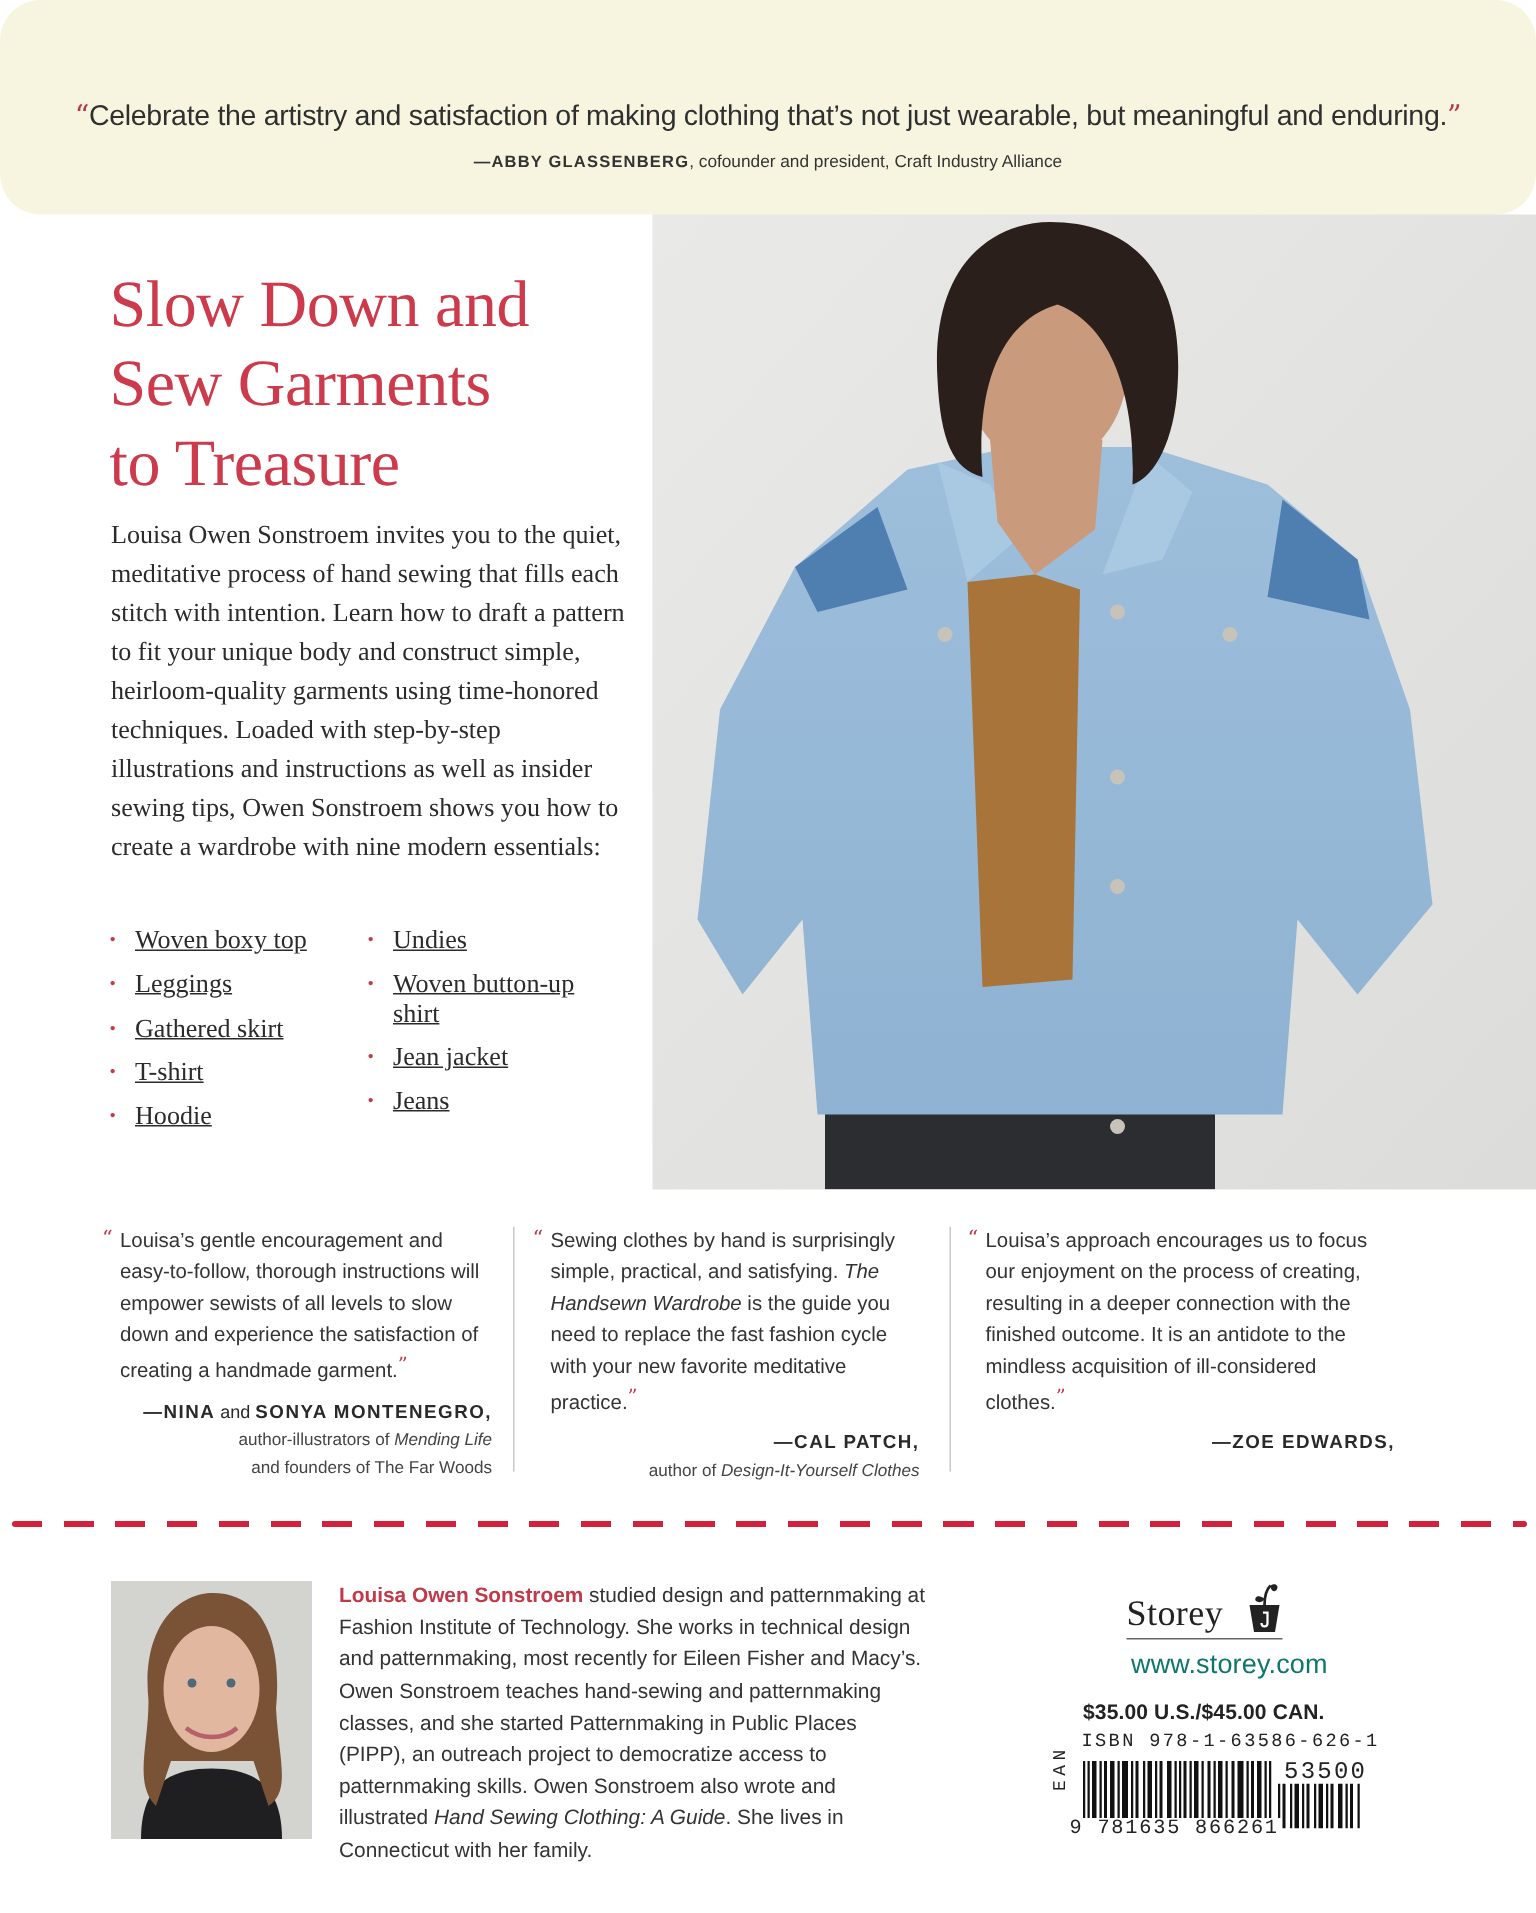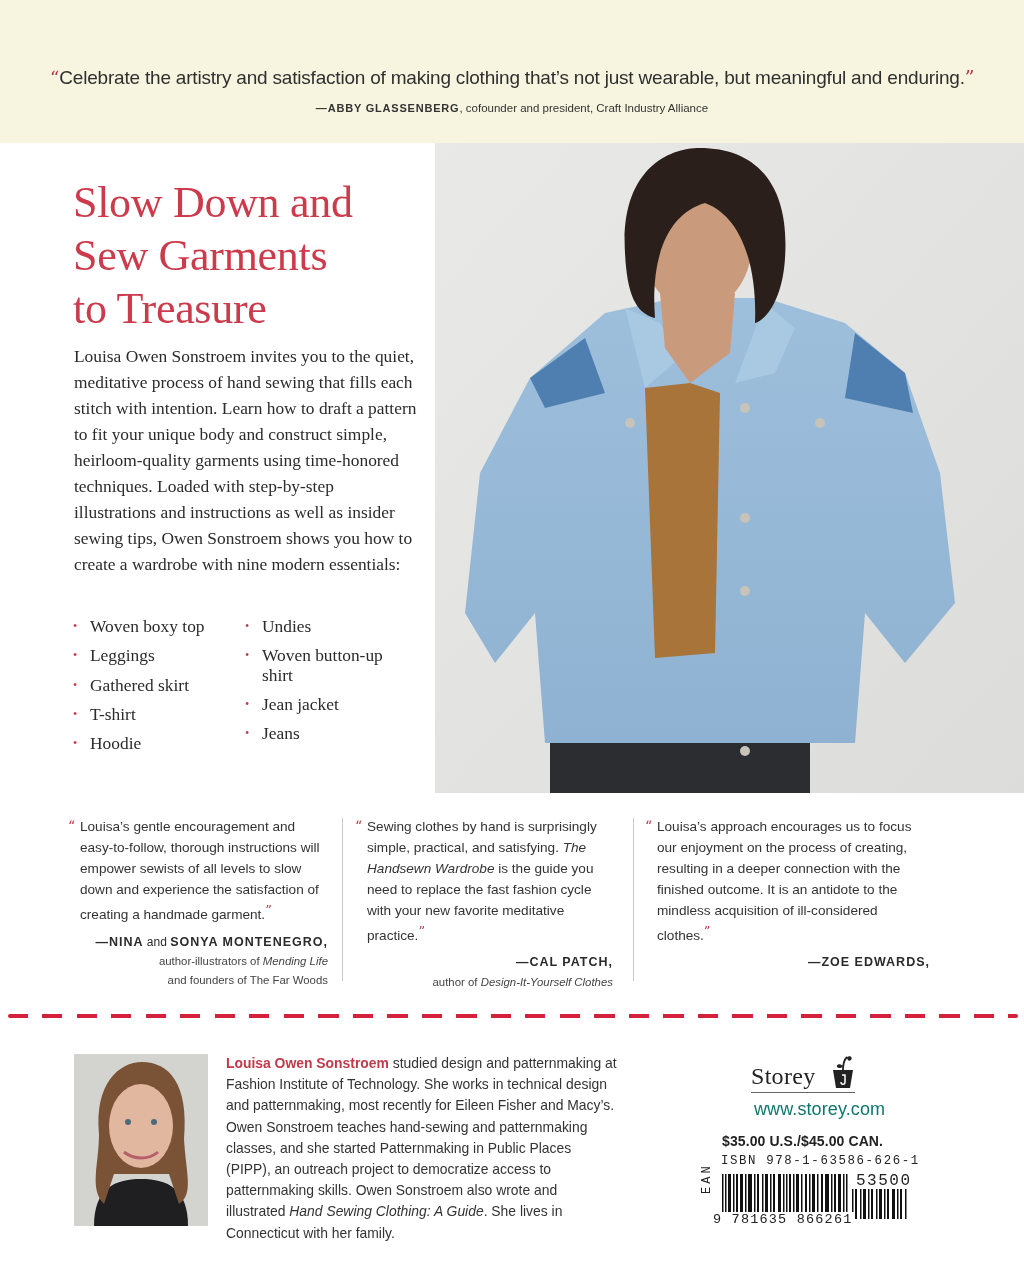--- a/index.html
+++ b/index.html
@@ -1,34 +1,34 @@
 <!DOCTYPE html>
 <html><head>
 <meta charset="utf-8">
 <style>
   * { margin: 0; padding: 0; box-sizing: border-box; }
   html, body { width: 1024px; height: 1275px; background: #ffffff; overflow: hidden; }
   body { position: relative; font-family: "Liberation Sans", sans-serif; color: #2b2b2b; }
 
   
-  .top-band { position: absolute; left: 0; top: 0; width: 1024px; height: 143px; background: #f7f5df; }
+  .top-band { position: absolute; left: 0; top: 0; width: 1024px; height: 143px; background: #f7f5df; border-radius: 27px; }
   .top-quote { position: absolute; left: 0; right: 0; top: 66px; text-align: center; font-size: 19px; color: #2f2f2f; letter-spacing: -0.2px; }
   .qmark { color: #b8364a; font-family: "DejaVu Serif", serif; }
   .top-attr { position: absolute; left: 0; right: 0; top: 102px; text-align: center; font-size: 11.5px; color: #333; }
   .top-attr .name { font-weight: bold; letter-spacing: 0.8px; font-size: 11px; }
 
   
   .headline { position: absolute; left: 73px; top: 176px; width: 340px; font-family: "Liberation Serif", serif; font-size: 44px; line-height: 53px; color: #cc3a4b; letter-spacing: -0.3px; }
   .headline div { white-space: nowrap; }
 
   
   .desc { position: absolute; left: 74px; top: 343px; width: 345px; font-family: "Liberation Serif", serif; font-size: 17.4px; line-height: 26px; color: #2b2b2b; }
 
   
-  .list { position: absolute; font-family: "Liberation Serif", serif; font-size: 17.4px; color: #2b2b2b; list-style: none; }
+  .list { position: absolute; font-family: "Liberation Serif", serif; font-size: 17.4px; color: #2b2b2b; list-style: none; text-decoration: underline; }
   .list li { position: relative; padding-left: 17px; line-height: 19.5px; margin-bottom: 9.8px; }
   .list li::before { content: "•"; position: absolute; left: 0; top: 0; color: #c03a4a; font-size: 12px; }
   .list-left { left: 73px; top: 617px; width: 170px; }
   .list-right { left: 245px; top: 617px; width: 180px; }
 
   
   .photo { position: absolute; left: 435px; top: 143px; width: 589px; height: 650px; background: #e6e6e4; overflow: hidden; }
 
   
   .quote-col { position: absolute; top: 817px; font-size: 13.6px; line-height: 20.9px; color: #333; }

